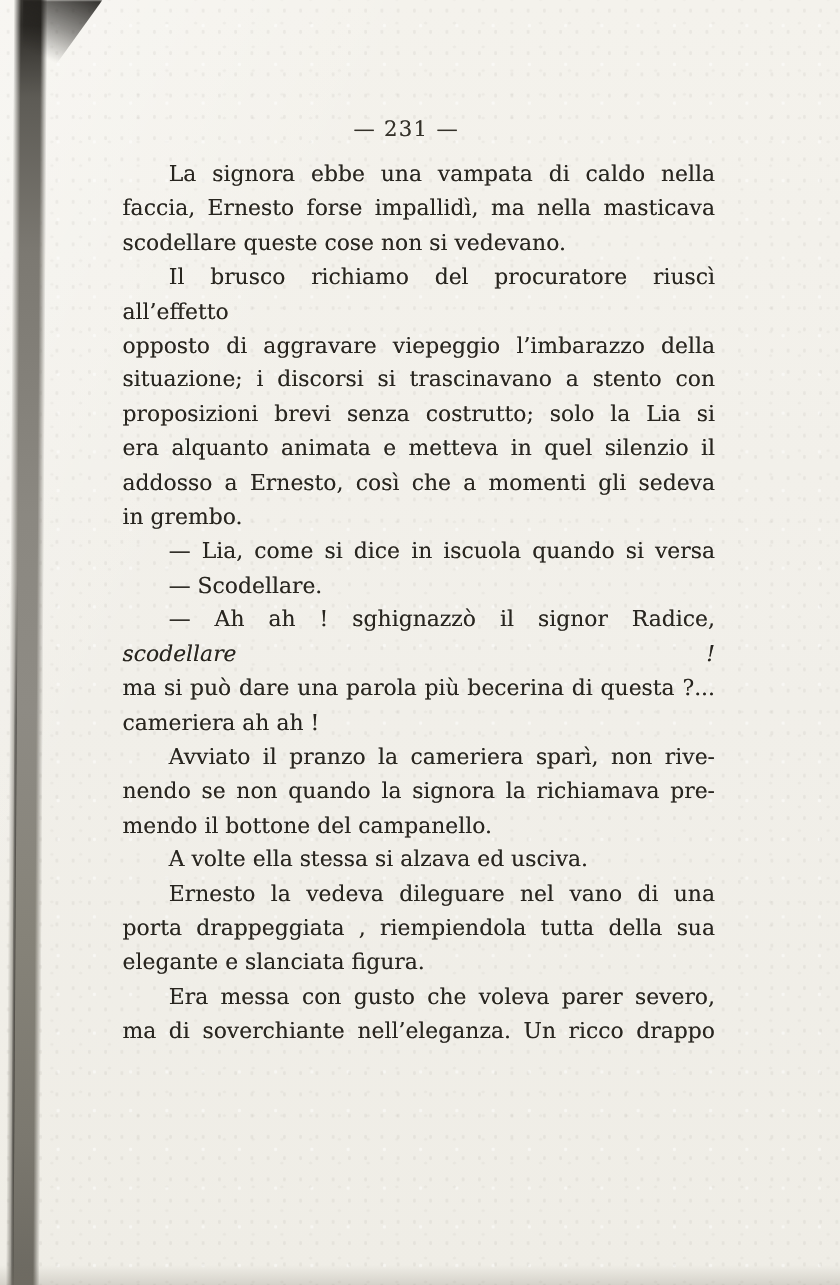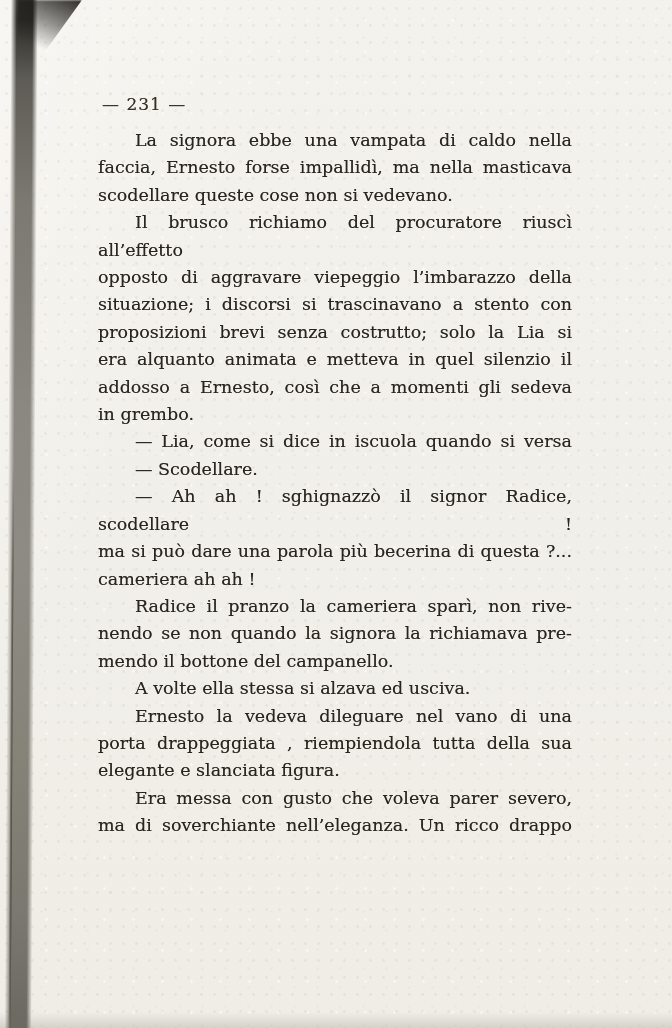--- a/index.html
+++ b/index.html
@@ -51,37 +51,37 @@
     background: linear-gradient(205deg, rgba(24,22,19,.9) 0%, rgba(24,22,19,.45) 40%, rgba(24,22,19,0) 72%);
     clip-path: polygon(0 0, 100% 0, 28% 100%, 0 100%);
     filter: blur(1px);
   }
   
   .bottom-band {
     position: absolute; left: 0; bottom: 0; right: 0; height: 16px;
     background: linear-gradient(to top, rgba(120,114,102,.22), rgba(120,114,102,0));
   }
   .page-number {
-    position: absolute; left: 102px; top: 94px; width: 474px;
-    text-align: left;
+    position: absolute; left: 88px; top: 94px; width: 474px;
+    text-align: center;
     font-size: 17px; letter-spacing: 1px;
     color: #343129;
     text-shadow: 0 0 0.5px rgba(52,49,41,.55);
   }
   .page-text {
     position: absolute; left: 98px; top: 127px; width: 474px;
     font-size: 17.5px; line-height: 27.4px;
     color: #28251f;
     text-shadow: 0 0 0.5px rgba(40,37,31,.5);
   }
   .para { margin: 0; }
   .line { text-align: justify; text-align-last: justify; white-space: normal; }
   .line.last { text-align-last: left; }
   .line.first { text-indent: 37px; }
-  .it { }
+  .it { font-style: italic; }
 </style>
 </head>
 <body>
 
 <div class="paper"></div>
 <div class="binding"></div>
 <div class="corner-shadow"></div>
 <div class="bottom-band"></div>
 
 <div class="page-number">— 231 —</div>
@@ -105,21 +105,21 @@
     </div>
     <div class="para">
       <div class="line first last"><span>— Scodellare.</span></div>
     </div>
     <div class="para">
       <div class="line first"><span>— Ah ah ! sghignazzò il signor Radice, </span><span class="it">scodellare !</span></div>
       <div class="line"><span>ma si può dare una parola più becerina di questa ?...</span></div>
       <div class="line last"><span>cameriera ah ah !</span></div>
     </div>
     <div class="para">
-      <div class="line first"><span>Radice il pranzo la cameriera sparì, non rive-</span></div>
+      <div class="line first"><span>Avviato il pranzo la cameriera sparì, non rive-</span></div>
       <div class="line"><span>nendo se non quando la signora la richiamava pre-</span></div>
       <div class="line last"><span>mendo il bottone del campanello.</span></div>
     </div>
     <div class="para">
       <div class="line first last"><span>A volte ella stessa si alzava ed usciva.</span></div>
     </div>
     <div class="para">
       <div class="line first"><span>Ernesto la vedeva dileguare nel vano di una</span></div>
       <div class="line"><span>porta drappeggiata , riempiendola tutta della sua</span></div>
       <div class="line last"><span>elegante e slanciata figura.</span></div>

